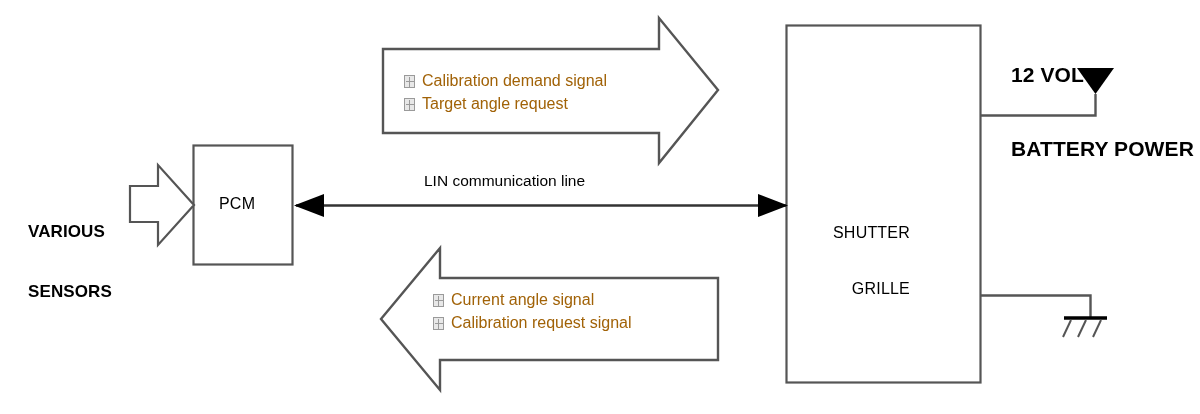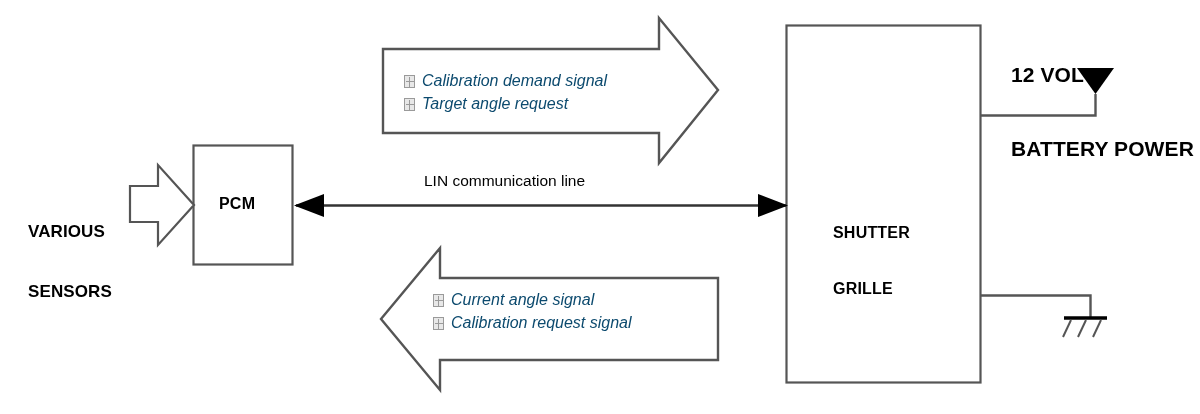--- a/index.html
+++ b/index.html
@@ -23,43 +23,43 @@
     height: 414px;
   }
   .lbl {
     position: absolute;
     color: #000000;
     line-height: 1.18;
     white-space: pre;
   }
   .box-title {
     font-size: 16px;
-    font-weight: bold;
+    font-weight: normal;
     letter-spacing: 0.2px;
+    text-align: right;
   }
   .sensors-label {
     font-size: 17px;
     font-weight: bold;
     letter-spacing: 0.1px;
   }
   .battery-label {
     font-size: 21px;
     font-weight: bold;
     letter-spacing: 0.1px;
   }
   .lin-label {
     font-size: 15.5px;
     font-weight: normal;
   }
   .sig-list {
     position: absolute;
     font-size: 16px;
-    color: #0c4a6e;
+    color: #a16207;
     line-height: 1.42;
-    font-style: italic;
   }
   .sig-row {
     display: flex;
     align-items: center;
     white-space: nowrap;
   }
   .tofu {
     display: inline-block;
     width: 11px;
     height: 13px;

